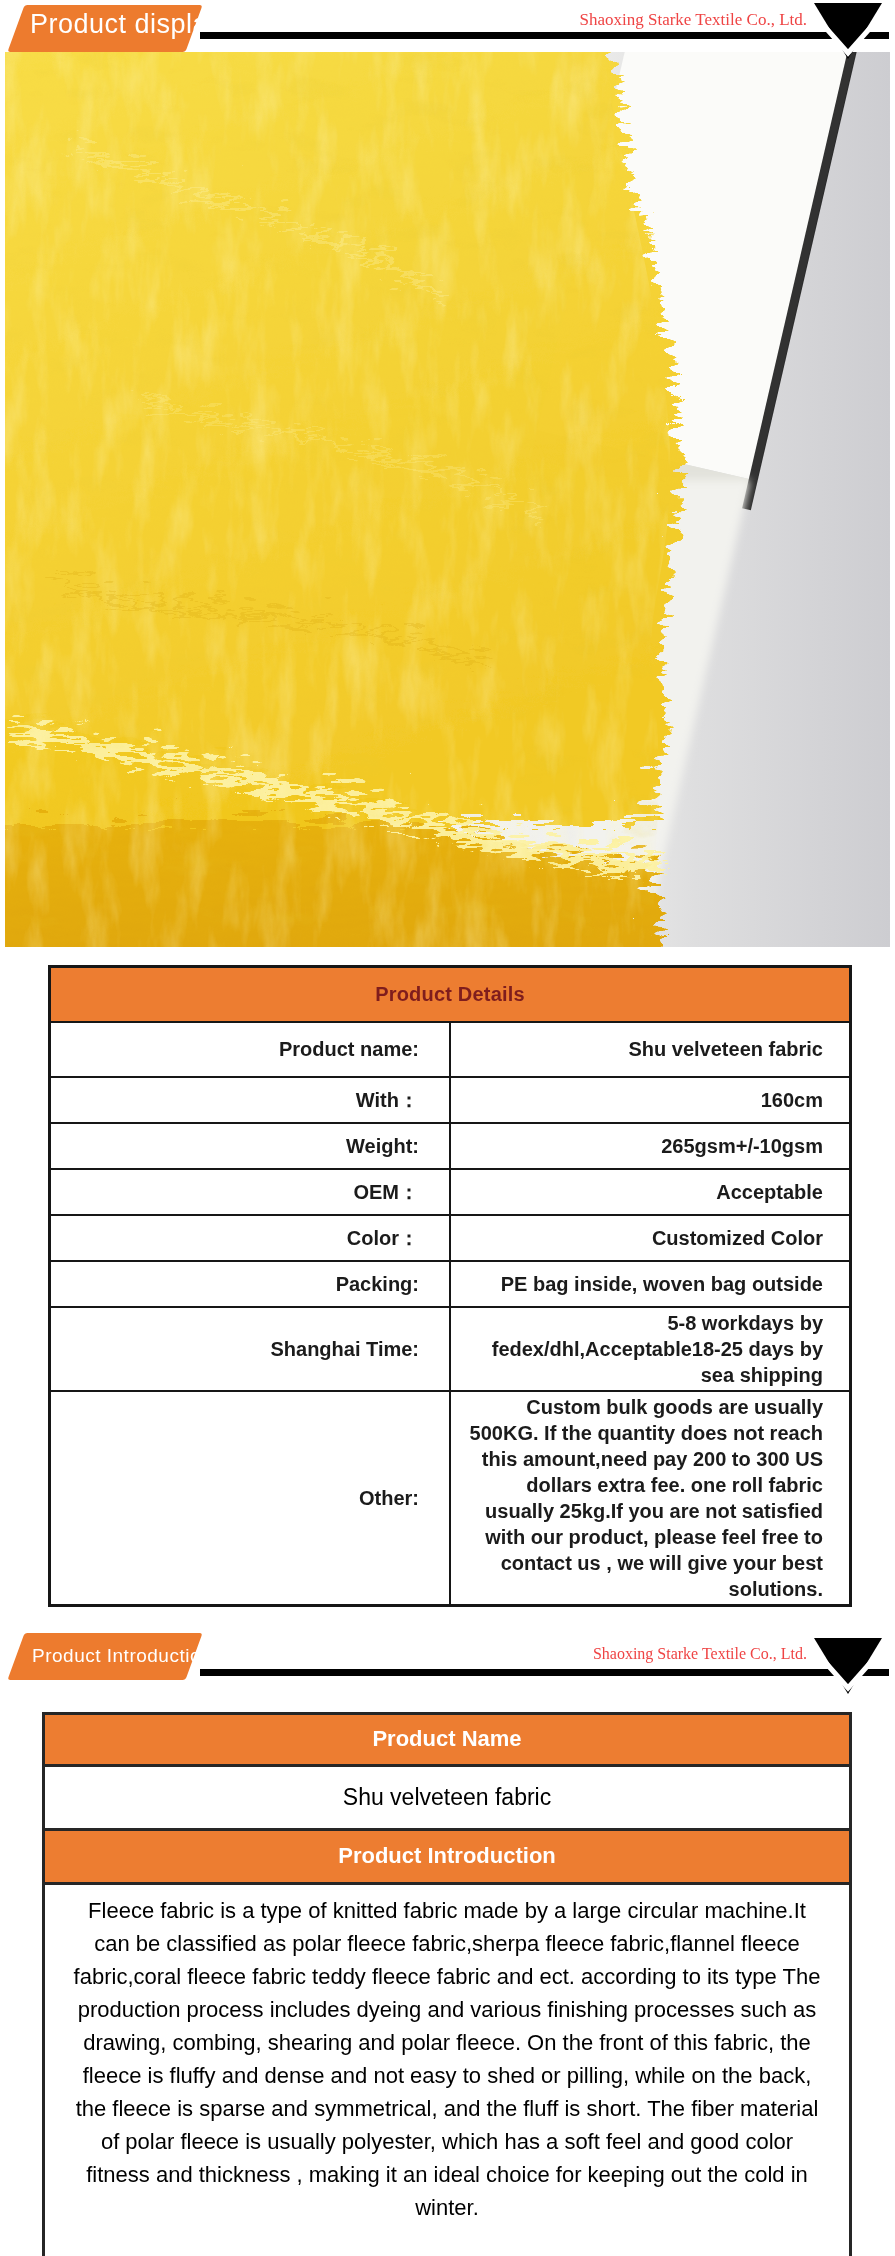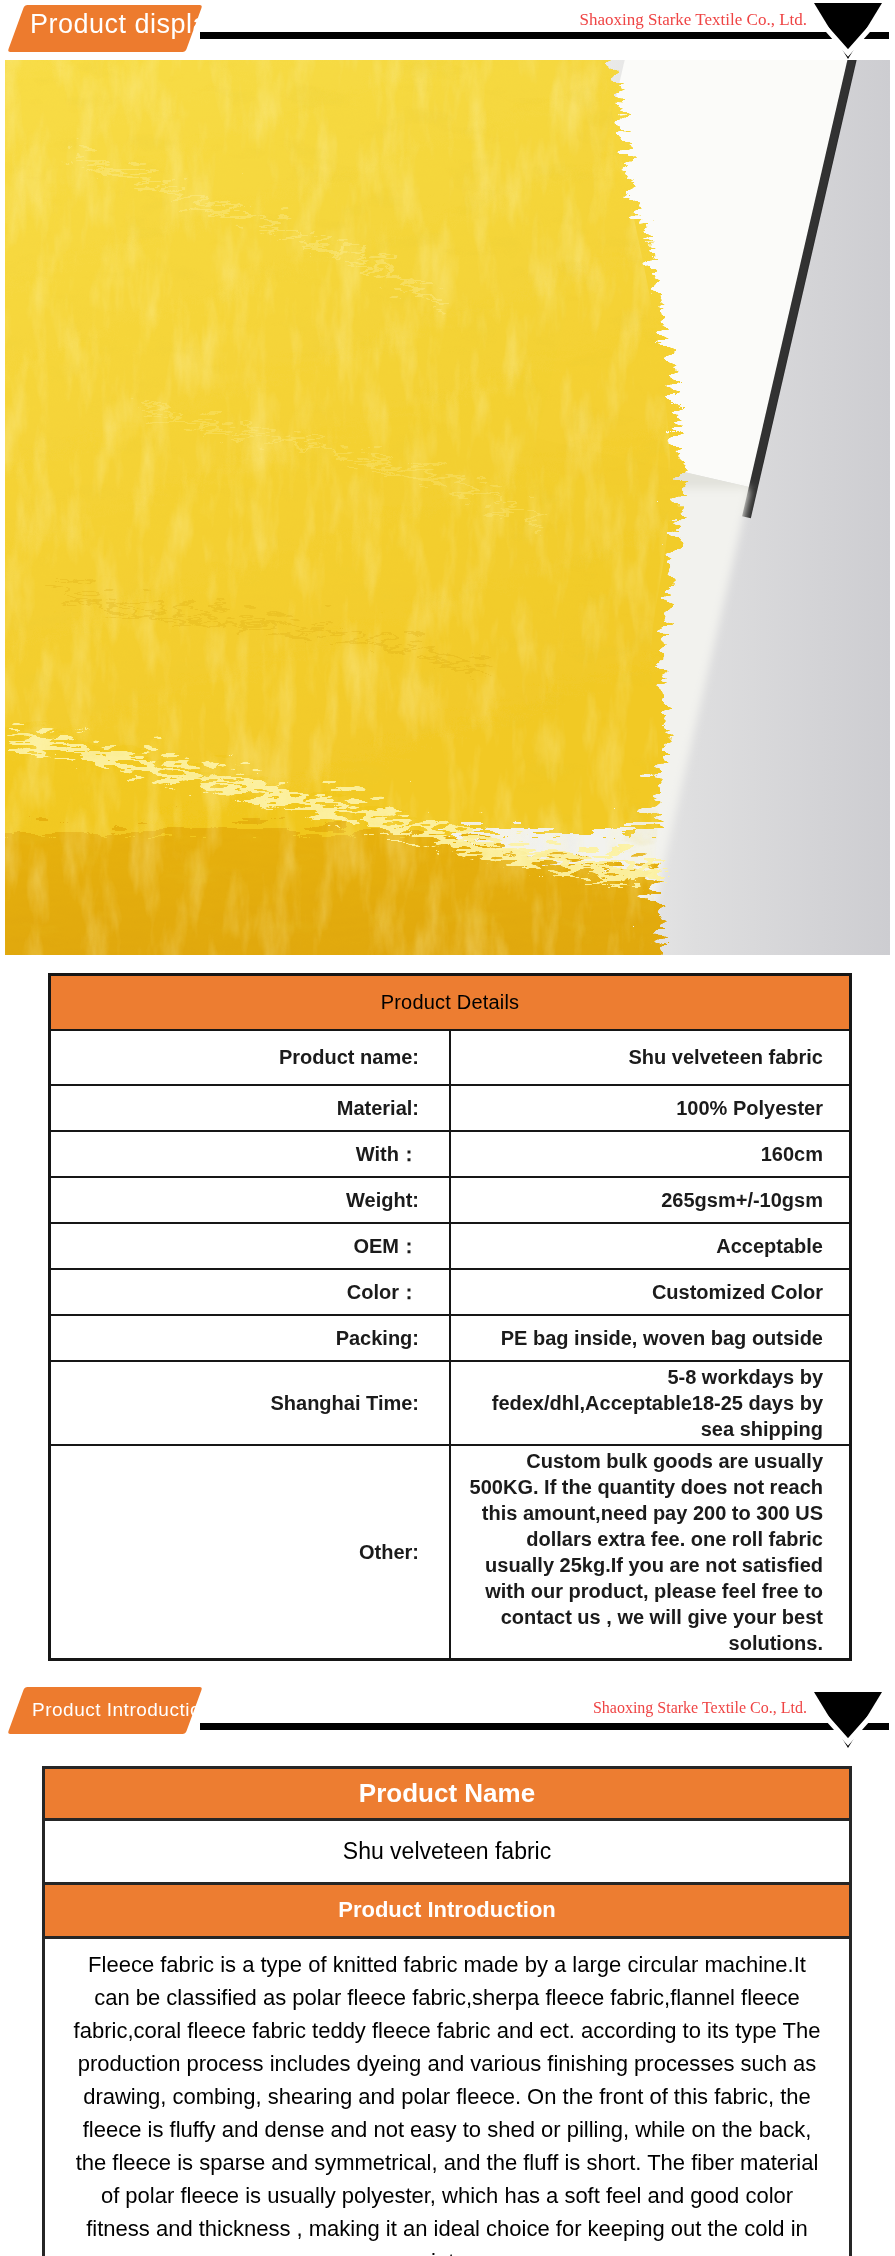--- a/index.html
+++ b/index.html
@@ -1,19 +1,19 @@
 <!DOCTYPE html>
 <html><head>
 <meta charset="utf-8">
 <style>
   html,body{margin:0;padding:0;background:#ffffff;}
   body{width:895px;font-family:"Liberation Sans","DejaVu Sans",sans-serif;color:#111;}
 
   
-  .brand-header{position:relative;height:60px;}
+  .brand-header{position:relative;height:52px;}
   .brand-header .rule{position:absolute;left:200px;right:6px;top:32px;height:7px;background:#000;}
   .banner{position:absolute;left:16px;top:5px;width:178px;height:47px;background:#ED7B2E;
           transform:skewX(-20deg);border-radius:3px;}
   .banner-label{position:absolute;left:30px;top:9px;font-size:27px;color:#fff;letter-spacing:.5px;white-space:nowrap;}
   .company{position:absolute;right:88px;top:10px;font-family:"Liberation Serif","DejaVu Serif",serif;
            font-size:17px;color:#ef4444;white-space:nowrap;}
   .logo{position:absolute;left:813px;top:2px;}
 
   .brand-header.header--2{height:78px;margin-top:14px;}
   .header--2 .banner{top:12px;}
@@ -21,37 +21,37 @@
   .header--2 .rule{top:48px;}
   .header--2 .company{top:24px;font-size:16px;}
   .header--2 .logo{top:16px;}
 
   
   .photo-wrap{margin:0 5px;line-height:0;}
 
   
   table.details{border-collapse:collapse;margin:18px 0 0 48px;width:804px;table-layout:fixed;
                 border:3px solid #161616;}
-  table.details th{background:#ED7D31;color:#000000;font-size:20px;font-weight:normal;
+  table.details th{background:#ED7D31;color:#7f1d1d;font-size:20px;font-weight:bold;
                    height:30px;border:2px solid #161616;letter-spacing:.2px;}
   table.details td{border:2px solid #161616;font-size:20px;font-weight:bold;color:#1b1b1b;
                    vertical-align:middle;text-align:right;}
   td.lbl{width:146px;padding:2px 30px 2px 8px;line-height:24px;}
   td.val{padding:2px 26px 2px 12px;line-height:26px;}
   table.details tr:nth-of-type(1){height:55px;}
   table.details tr{height:46px;}
   table.details tr:nth-of-type(8){height:64px;}
   table.details tr:nth-of-type(10){height:135px;}
   table.details tr:nth-of-type(10) .val{line-height:27px;}
 
   
   .intro-box{margin:13px 0 16px 42px;width:810px;border:3px solid #262626;box-sizing:border-box;}
   .intro-box .bar{background:#ED7D31;color:#fff;text-align:center;font-weight:bold;
                   display:flex;align-items:center;justify-content:center;box-sizing:border-box;}
-  .bar.bar-name{height:49px;font-size:26px;}
+  .bar.bar-name{height:49px;font-size:22px;}
   .bar.bar-intro{height:57px;font-size:22px;border-top:3px solid #262626;border-bottom:3px solid #262626;}
   .name-row{height:64px;display:flex;align-items:center;justify-content:center;
             font-size:23px;color:#000;box-sizing:border-box;border-top:3px solid #262626;}
   .intro-text{min-height:371px;box-sizing:border-box;padding:9px 26px 6px;
               font-size:22px;line-height:33px;text-align:center;color:#000;}
 </style>
 </head>
 <body>
 
 <header class="brand-header">
@@ -138,24 +138,20 @@
         <th colspan="2">Product Details</th>
       </tr>
   </thead>
   <tbody>
 
       <tr>
         <td class="lbl">Product name:</td>
         <td class="val">Shu velveteen fabric</td>
       </tr>
 
-      <tr>
-        <td class="lbl">Material:</td>
-        <td class="val">100% Polyester</td>
-      </tr>
 
       <tr>
         <td class="lbl">With：</td>
         <td class="val">160cm</td>
       </tr>
 
       <tr>
         <td class="lbl">Weight:</td>
         <td class="val">265gsm+/-10gsm</td>
       </tr>

